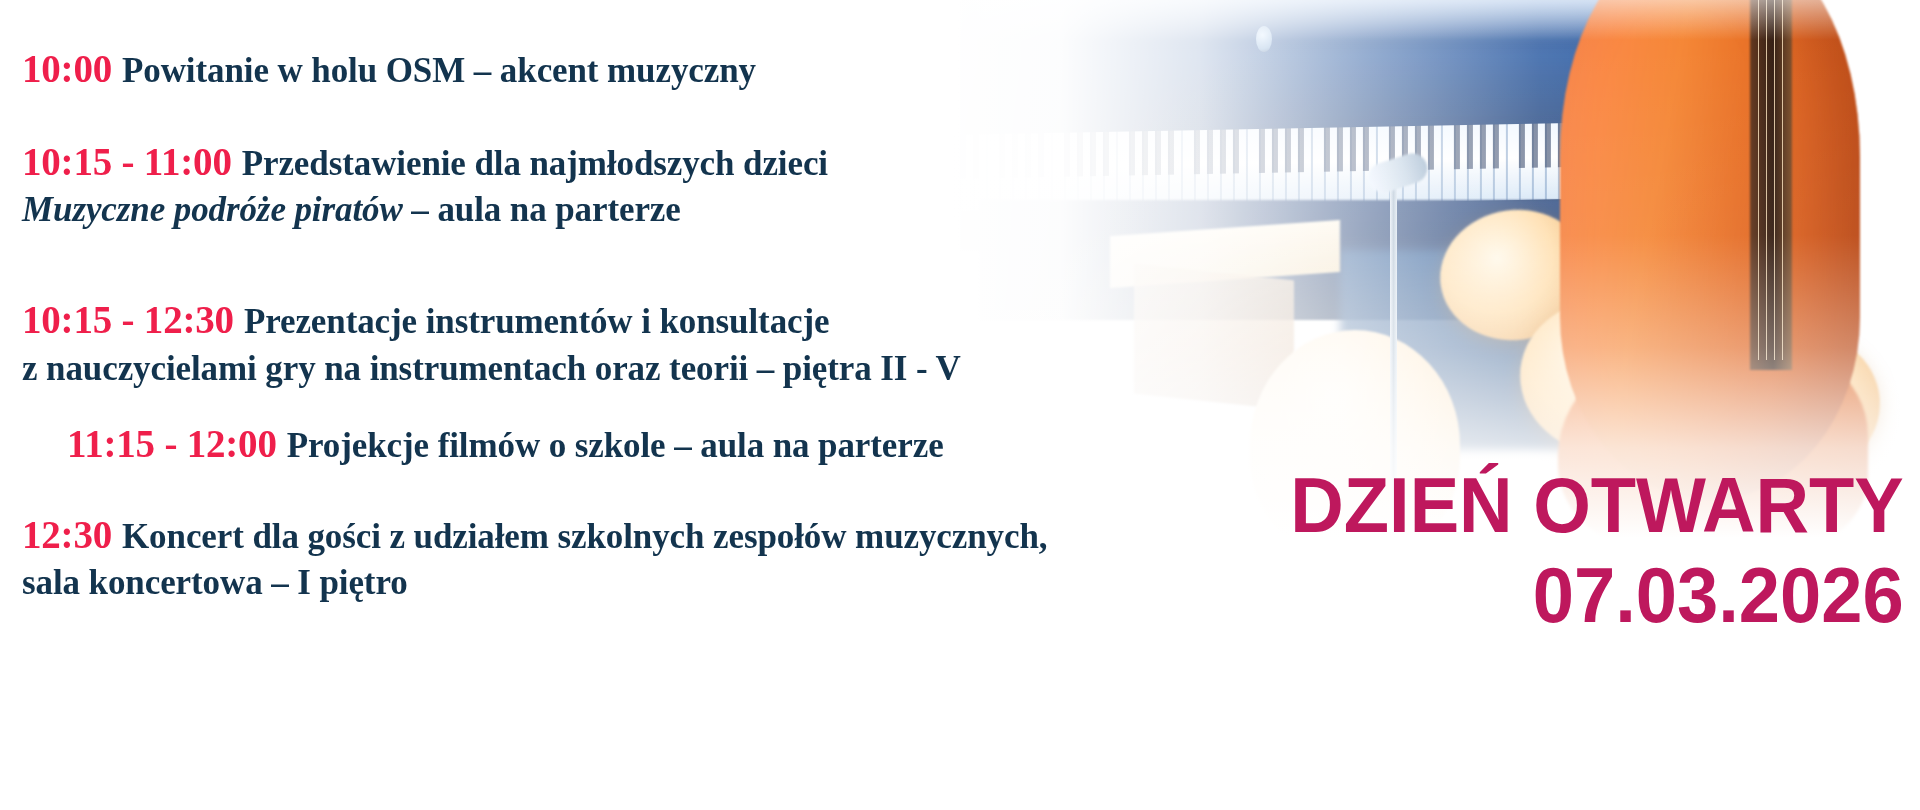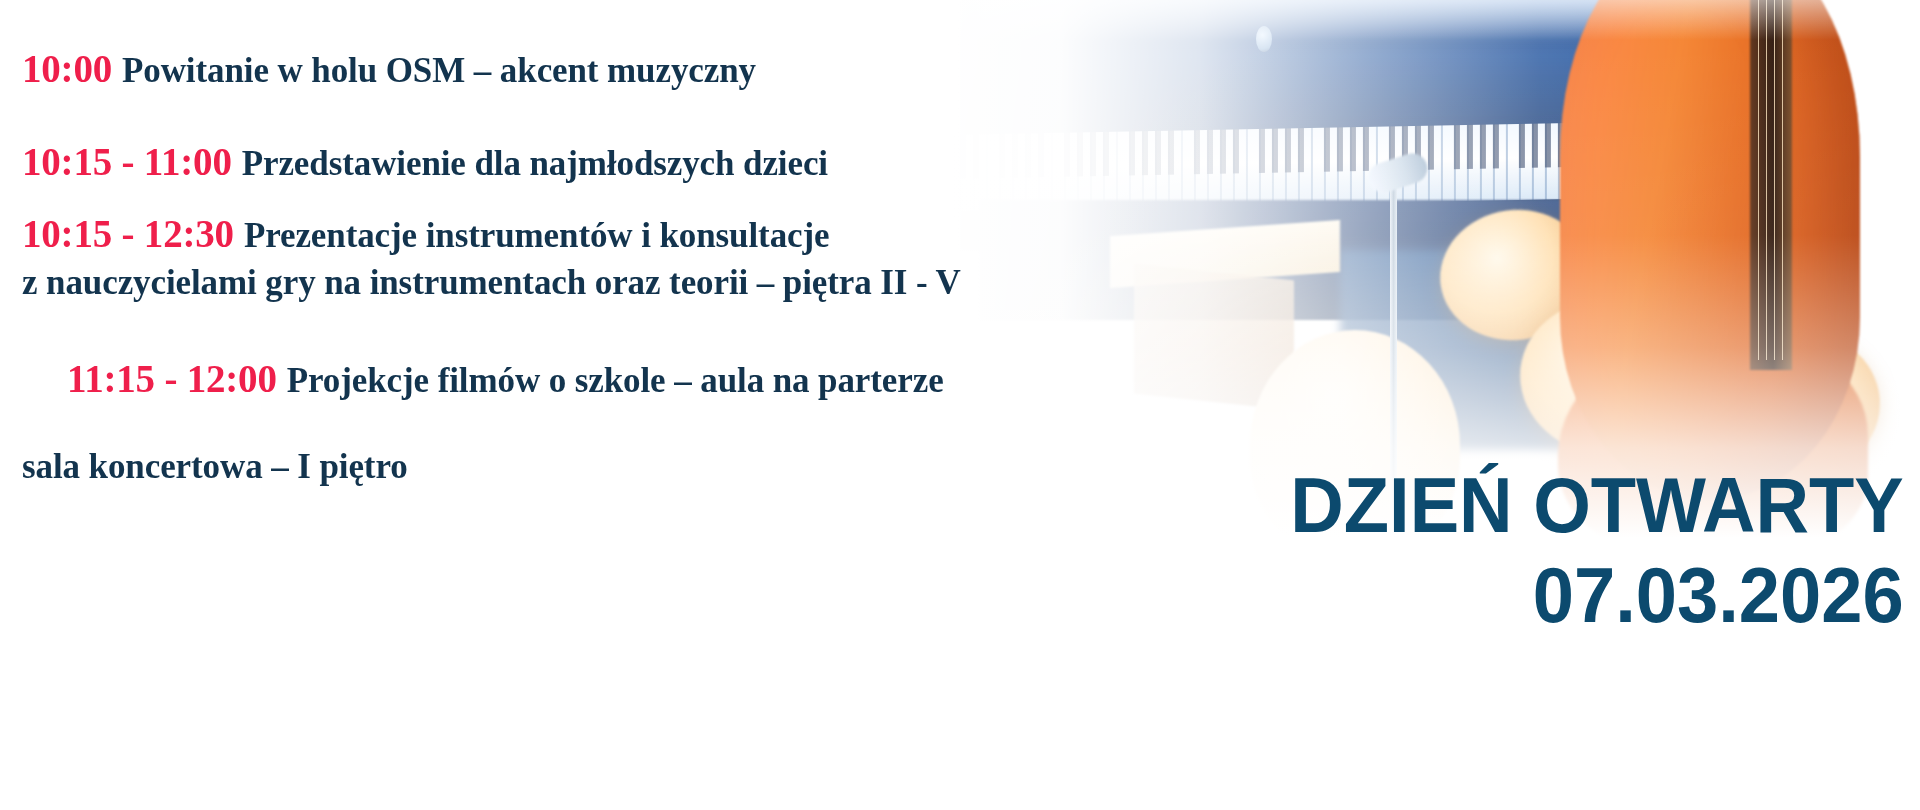--- a/index.html
+++ b/index.html
@@ -241,32 +241,32 @@
     font-weight: bold;
     font-size: 39px;
     letter-spacing: -0.2px;
     margin-right: 10px;
     text-align: right;
   }
   .title-it {
     font-style: italic;
   }
   .e1 { margin-bottom: 42px; }
-  .e2 { margin-bottom: 22px; }
-  .e3 { margin-bottom: 48px; }
+  .e2 { margin-bottom: 62px; }
+  .e3 { margin-bottom: 28px; }
   .e4 { margin-bottom: 40px; margin-left: 45px; }
 
   
   .headline {
     position: absolute;
     right: 16px;
     top: 466px;
     text-align: right;
     font-family: "Liberation Sans", "DejaVu Sans", sans-serif;
-    color: #0c4a6e;
+    color: #be185d;
     font-weight: bold;
     line-height: 1.02;
     letter-spacing: 0px;
   }
   .headline .hl-main {
     display: block;
     font-size: 78px;
     transform: scaleX(0.95);
     transform-origin: right center;
   }
@@ -316,36 +316,42 @@
     <div class="entry e1">
       <div class="line">
         <span class="time">10:00</span><span>Powitanie w holu OSM – akcent muzyczny</span>
       </div>
     </div>
 
     <div class="entry e2">
       <div class="line">
         <span class="time">10:15 - 11:00</span><span>Przedstawienie dla najmłodszych dzieci</span>
       </div>
+      <div class="line">
+        <span class="title-it">Muzyczne podróże piratów</span><span> – aula na parterze</span>
+      </div>
     </div>
 
     <div class="entry e3">
       <div class="line">
         <span class="time">10:15 - 12:30</span><span>Prezentacje instrumentów i konsultacje</span>
       </div>
       <div class="line">z nauczycielami gry na instrumentach oraz teorii – piętra II - V</div>
     </div>
 
     <div class="entry e4">
       <div class="line">
         <span class="time">11:15 - 12:00</span><span>Projekcje filmów o szkole – aula na parterze</span>
       </div>
     </div>
 
     <div class="entry">
+      <div class="line">
+        <span class="time">12:30</span><span>Koncert dla gości z udziałem szkolnych zespołów muzycznych,</span>
+      </div>
       <div class="line">sala koncertowa – I piętro</div>
     </div>
 
   </div>
 
   <div class="headline">
     <span class="hl-main">DZIEŃ OTWARTY</span>
     <span class="hl-date">07.03.2026</span>
   </div>
 

